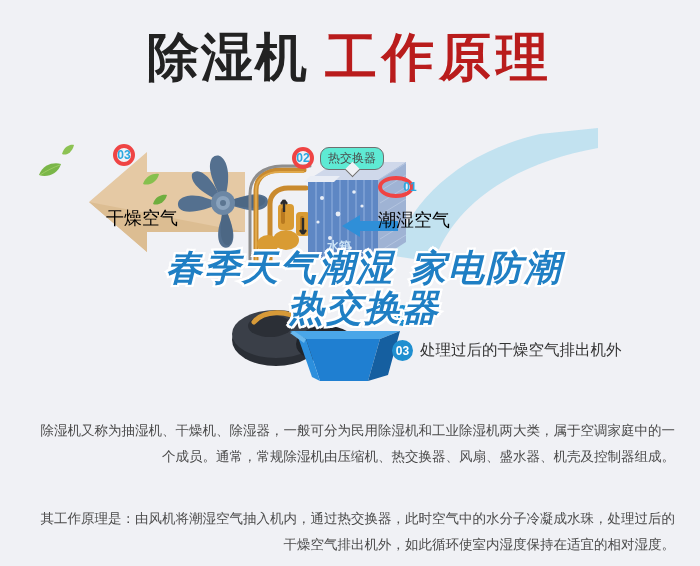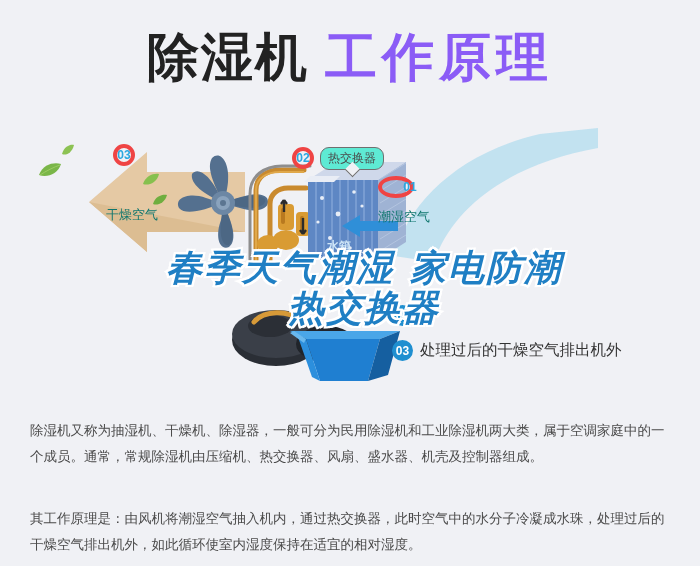--- a/index.html
+++ b/index.html
@@ -20,21 +20,21 @@
     display:inline-block;
     font-family:"Liberation Sans","DejaVu Sans",sans-serif;
     font-weight:bold;
     font-size:52px;
     letter-spacing:2px;
     color:#1b1b1b;
     line-height:1.05;
     white-space:nowrap;
   }
   .title .t1 { color:#222222; }
-  .title .t2 { color:#8b5cf6; margin-left:16px; letter-spacing:5px; }
+  .title .t2 { color:#b91c1c; margin-left:16px; letter-spacing:5px; }
 
   
   .stage {
     position:absolute; left:0; top:120px; width:700px; height:290px;
   }
 
   
   .swoosh {
     position:absolute; left:390px; top:8px; width:215px; height:140px;
     overflow:hidden; pointer-events:none;
@@ -62,22 +62,22 @@
   
   .tank { position:absolute; left:288px; top:205px; width:115px; height:65px; }
 
   
   .inarrow { position:absolute; left:340px; top:95px; width:60px; height:22px; }
 
   
   .dlabel {
     position:absolute;
     font-family:Liberation Mono, monospace;
-    color:#0f766e;
-    font-size:13px;
+    color:#000000;
+    font-size:18px;
     white-space:nowrap;
   }
   .badge {
     position:absolute;
     width:22px; height:22px; border-radius:50%;
     border:4px solid #ef4444;
     color:#2aa7e0;
     font-size:12px; font-weight:bold;
     display:flex; align-items:center; justify-content:center;
     background:transparent;
@@ -142,20 +142,21 @@
   }
   .ov-line .gap { display:inline-block; width:16px; }
 
   
   .body-copy {
     position:absolute; left:30px; top:418px; width:645px;
     color:#4a4a4a;
     font-size:13.5px;
     line-height:26px;
     font-family:"Liberation Sans","DejaVu Sans",sans-serif;
+    text-align:right;
   }
   .body-copy p { margin:0; }
   .body-copy p + p { margin-top:36px; }
 </style>
 </head>
 <body>
 
 <div class="page">
 
   <div class="title-wrap">

